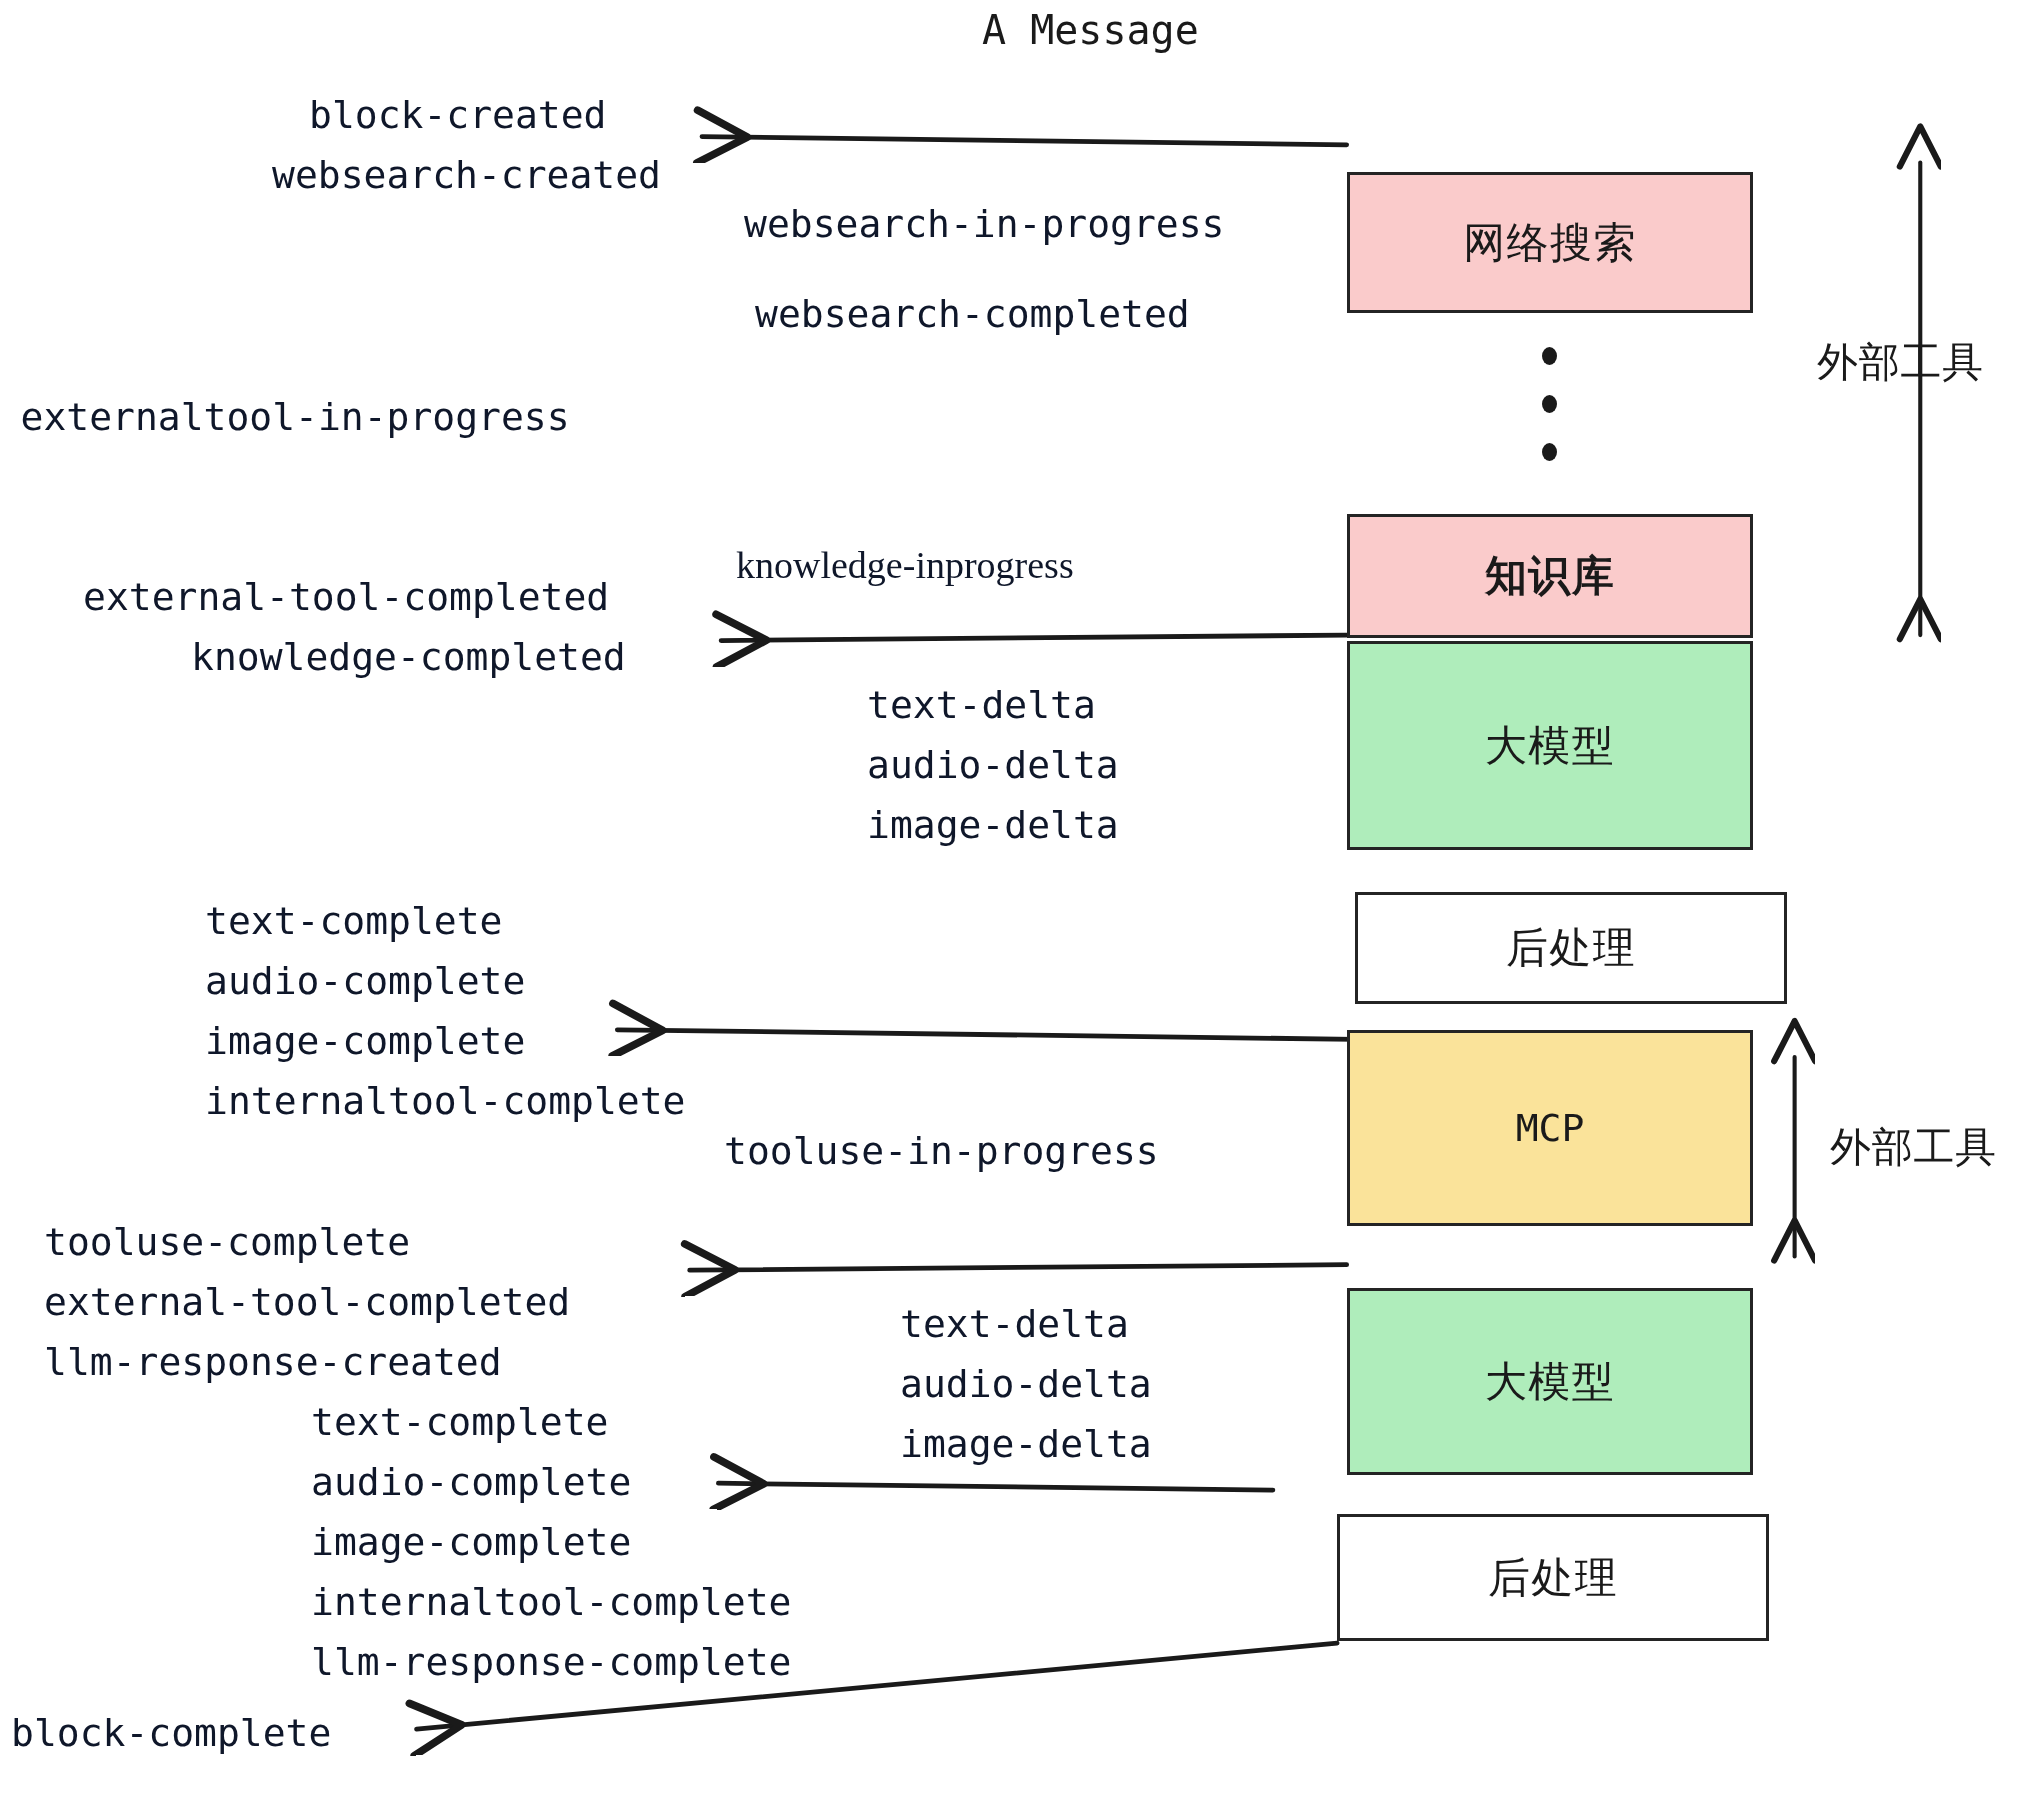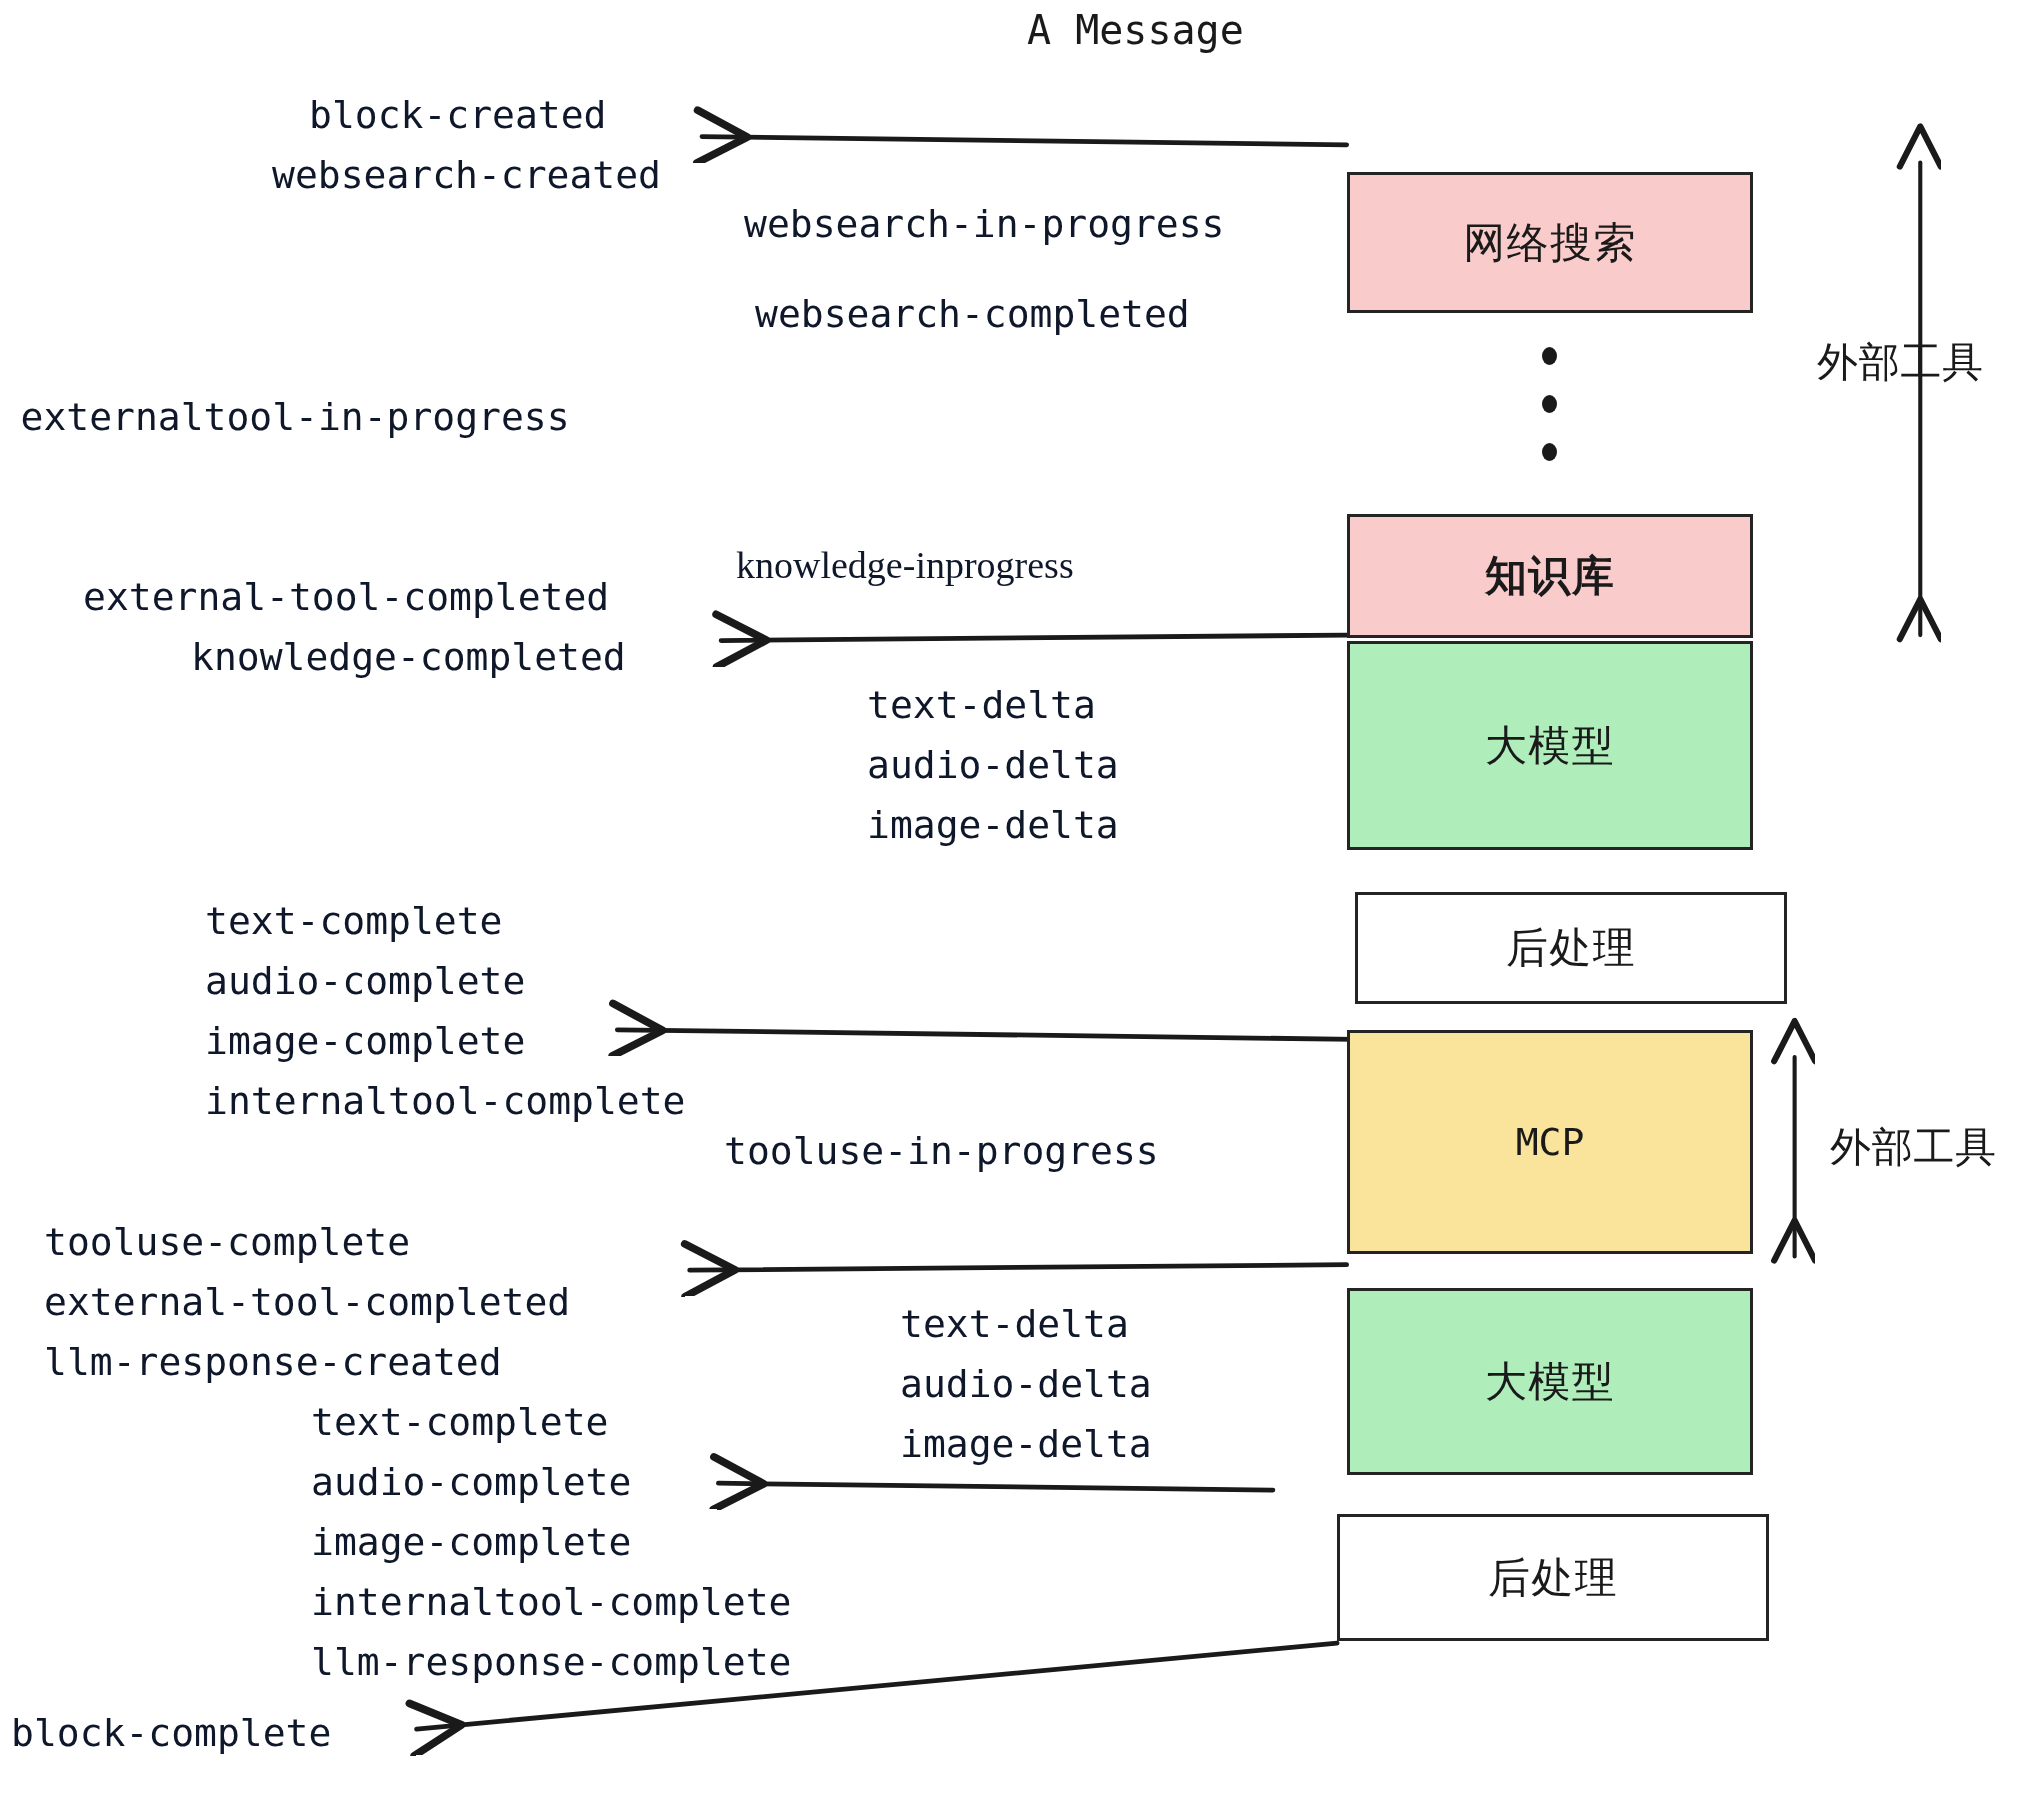--- a/index.html
+++ b/index.html
@@ -56,21 +56,21 @@
   svg.layer{
     position:absolute;left:0;top:0;width:2035px;height:1796px;
     pointer-events:none;
   }
 </style>
 </head>
 <body>
 
 <div id="stage">
 
-  <div class="title" style="left:982px;top:6.8px;margin-left:45px;">A Message</div>
+  <div class="title" style="left:982px;top:6.8px;">A Message</div>
 
   <svg class="layer" viewBox="0 0 2980 2630">
     <defs>
       <marker id="ah" markerWidth="14" markerHeight="14" refX="11" refY="5.5" orient="auto" markerUnits="strokeWidth">
         <path d="M12,0 L1.5,5.5 L12,11" fill="none" stroke="#1a1a1a" stroke-width="1.6" stroke-linecap="round" stroke-linejoin="round"></path>
       </marker>
       <marker id="ahv" markerWidth="13" markerHeight="13" refX="10" refY="5" orient="auto" markerUnits="strokeWidth">
         <path d="M11,0 L1.2,5 L11,10" fill="none" stroke="#1a1a1a" stroke-width="1.5" stroke-linecap="round" stroke-linejoin="round"></path>
       </marker>
     </defs>
@@ -86,21 +86,21 @@
         <line x1="2812" y1="238" x2="2812" y2="930" marker-start="url(#ahv)" marker-end="url(#ahv)"></line>
         <line x1="2628" y1="1548" x2="2628" y2="1840" marker-start="url(#ahv)" marker-end="url(#ahv)"></line>
       </g>
   </svg>
 
   <div id="nodes-host">
       <div class="node" style="left: 1347px; top: 172px; width: 406px; height: 141px; background: rgb(250, 203, 203); border-color: rgb(36, 36, 36);">网络搜索</div>
       <div class="node" style="left: 1347px; top: 514px; width: 406px; height: 124px; background: rgb(250, 203, 203); border-color: rgb(36, 36, 36); font-weight: bold;">知识库</div>
       <div class="node" style="left: 1347px; top: 641px; width: 406px; height: 209px; background: rgb(175, 237, 187); border-color: rgb(36, 36, 36);">大模型</div>
       <div class="node" style="left: 1355px; top: 892px; width: 432px; height: 112px; background: rgb(255, 255, 255); border-color: rgb(36, 36, 36);">后处理</div>
-      <div class="node mono" style="left: 1347px; top: 1030px; width: 406px; height: 224px; background: rgb(250, 227, 154); border-color: rgb(36, 36, 36);">MCP</div>
+      <div class="node mono" style="left: 1347px; top: 1030px; width: 406px; height: 196px; background: rgb(250, 227, 154); border-color: rgb(36, 36, 36);">MCP</div>
       <div class="node" style="left: 1347px; top: 1288px; width: 406px; height: 187px; background: rgb(175, 237, 187); border-color: rgb(36, 36, 36);">大模型</div>
       <div class="node" style="left: 1337px; top: 1514px; width: 432px; height: 127px; background: rgb(255, 255, 255); border-color: rgb(36, 36, 36);">后处理</div>
     </div>
 
   <div id="dots-host">
       <div class="dot" style="left: 1542px; top: 347px;"></div>
       <div class="dot" style="left: 1542px; top: 395px;"></div>
       <div class="dot" style="left: 1542px; top: 443px;"></div>
     </div>
 

